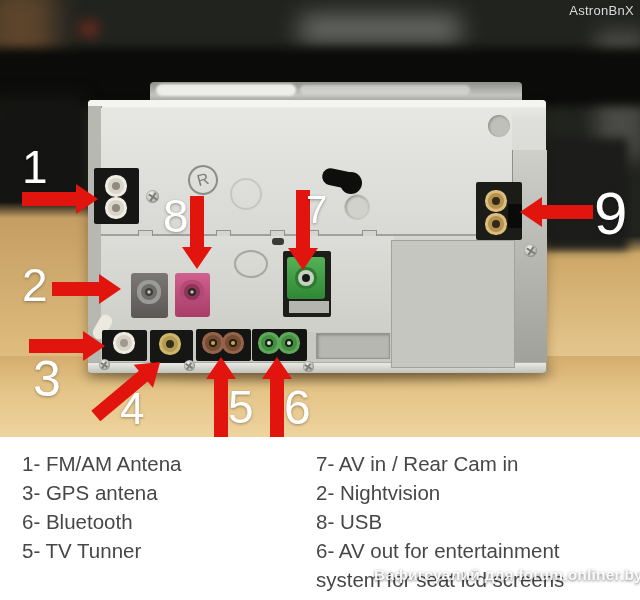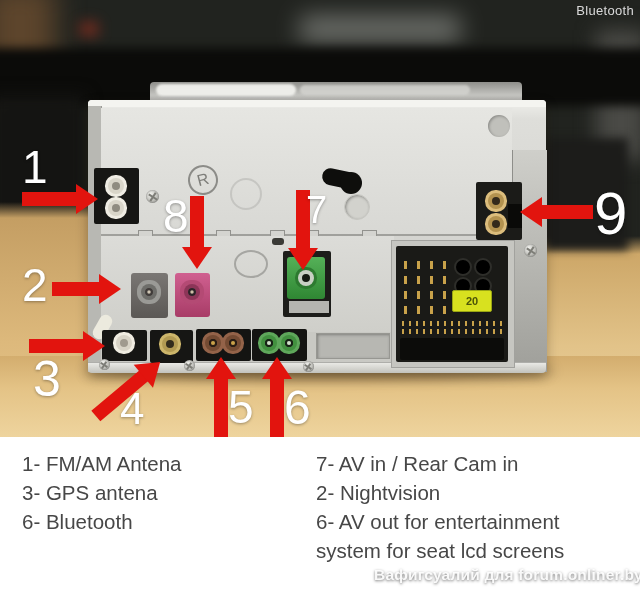--- a/index.html
+++ b/index.html
@@ -115,32 +115,20 @@
         <div class="port" style="left:13px;top:15px;background:radial-gradient(circle,#cfc0a8 18%,#2c2328 40%);box-shadow:0 0 0 4px #8c3558,0 0 0 8px #b44a74;"></div>
       </div>
 
       <div class="abs" style="left:195px;top:151px;width:48px;height:66px;background:#1d1d1a;border-radius:2px;">
         <div class="abs" style="left:4px;top:6px;width:38px;height:42px;background:linear-gradient(180deg,#55b158,#2f8733);border-radius:3px;"></div>
         <div class="port" style="left:19px;top:23px;background:#141a12;box-shadow:0 0 0 4px #c8d0c4,0 0 0 7px #2d7a30;"></div>
         <div class="abs" style="left:6px;top:50px;width:40px;height:12px;background:#b5b5b0;"></div>
       </div>
 
       <div class="abs" style="left:303px;top:140px;width:122px;height:126px;background:#c6c6c1;border:1px solid #a2a29e;"></div>
-      <div class="abs" style="left:308px;top:146px;width:112px;height:116px;background:#1a1a17;border-radius:2px;">
-        <div class="abs" style="left:8px;top:8px;width:48px;height:60px;background-image:repeating-linear-gradient(0deg,rgba(26,26,23,0) 0 8px,#1a1a17 8px 15px),repeating-linear-gradient(90deg,#c9a24a 0 3px,rgba(26,26,23,0) 3px 13px);"></div>
-        <div class="abs" style="left:58px;top:12px;width:14px;height:14px;border-radius:50%;background:#000;border:2px solid #2e2e2a;"></div>
-        <div class="abs" style="left:78px;top:12px;width:14px;height:14px;border-radius:50%;background:#000;border:2px solid #2e2e2a;"></div>
-        <div class="abs" style="left:58px;top:31px;width:14px;height:14px;border-radius:50%;background:#000;border:2px solid #2e2e2a;"></div>
-        <div class="abs" style="left:78px;top:31px;width:14px;height:14px;border-radius:50%;background:#000;border:2px solid #2e2e2a;"></div>
-        <div class="abs fuse" style="left:56px;top:44px;width:38px;height:20px;background:#d8e11f;border:1px solid #9aa614;border-radius:2px;">
-          <span>20</span>
-        </div>
-        <div class="abs" style="left:6px;top:74px;width:100px;height:14px;background-image:repeating-linear-gradient(0deg,rgba(26,26,23,0) 0 5px,#1a1a17 5px 8px),repeating-linear-gradient(90deg,#c9a24a 0 2px,rgba(26,26,23,0) 2px 7px);"></div>
-        <div class="abs" style="left:4px;top:92px;width:104px;height:22px;background:#0c0c0a;border-radius:2px;"></div>
-      </div>
 
       <div class="abs" style="left:8px;top:214px;width:13px;height:26px;background:#eceade;border-radius:7px;transform:rotate(30deg);"></div>
       <div class="recess" style="left:14px;top:230px;width:45px;height:31px;">
         <div class="port" style="left:18px;top:9px;background:#a09a8e;box-shadow:0 0 0 4px #d8d3c6,0 0 0 7px #f0ece1;"></div>
       </div>
       <div class="recess" style="left:62px;top:230px;width:43px;height:33px;">
         <div class="port" style="left:16px;top:10px;background:#332c1c;box-shadow:0 0 0 4px #b29a52,0 0 0 7px #cdb66b;"></div>
       </div>
       <div class="recess" style="left:108px;top:229px;width:55px;height:32px;background:#141412;">
         <div class="port" style="left:13px;top:10px;background:radial-gradient(circle,#caa24a 25%,#2a1d14 45%);box-shadow:0 0 0 4px #744b33,0 0 0 7px #946349;"></div>
@@ -196,30 +184,32 @@
     <div class="num" style="left:22px;top:144px;font-size:46px;">1</div>
     <div class="num" style="left:22px;top:262px;font-size:46px;">2</div>
     <div class="num" style="left:33px;top:354px;font-size:50px;">3</div>
     <div class="num" style="left:120px;top:387px;font-size:44px;">4</div>
     <div class="num" style="left:228px;top:384px;font-size:46px;">5</div>
     <div class="num" style="left:284px;top:384px;font-size:48px;">6</div>
     <div class="num" style="left:306px;top:191px;font-size:38px;">7</div>
     <div class="num" style="left:163px;top:193px;font-size:46px;">8</div>
     <div class="num" style="left:594px;top:184px;font-size:60px;">9</div>
 
-    <div class="wm-top">Bluetooth</div>
+    <div class="wm-top">AstronBnX</div>
   </div>
 
   <div class="legend">
     <div class="col" style="left:22px;width:288px;">
       <div class="line">1- FM/AM Antena</div>
       <div class="line">3- GPS antena</div>
       <div class="line">6- Bluetooth</div>
+      <div class="line">5- TV Tunner</div>
     </div>
     <div class="col" style="left:316px;width:302px;">
       <div class="line">7- AV in / Rear Cam in</div>
       <div class="line">2- Nightvision</div>
+      <div class="line">8- USB</div>
       <div class="line wrap">6- AV out for entertainment system for seat lcd screens</div>
     </div>
   </div>
 
   <div class="wm-bottom">Вафигсуалий для forum.onliner.by</div>
 </div>
 
 </body></html>

